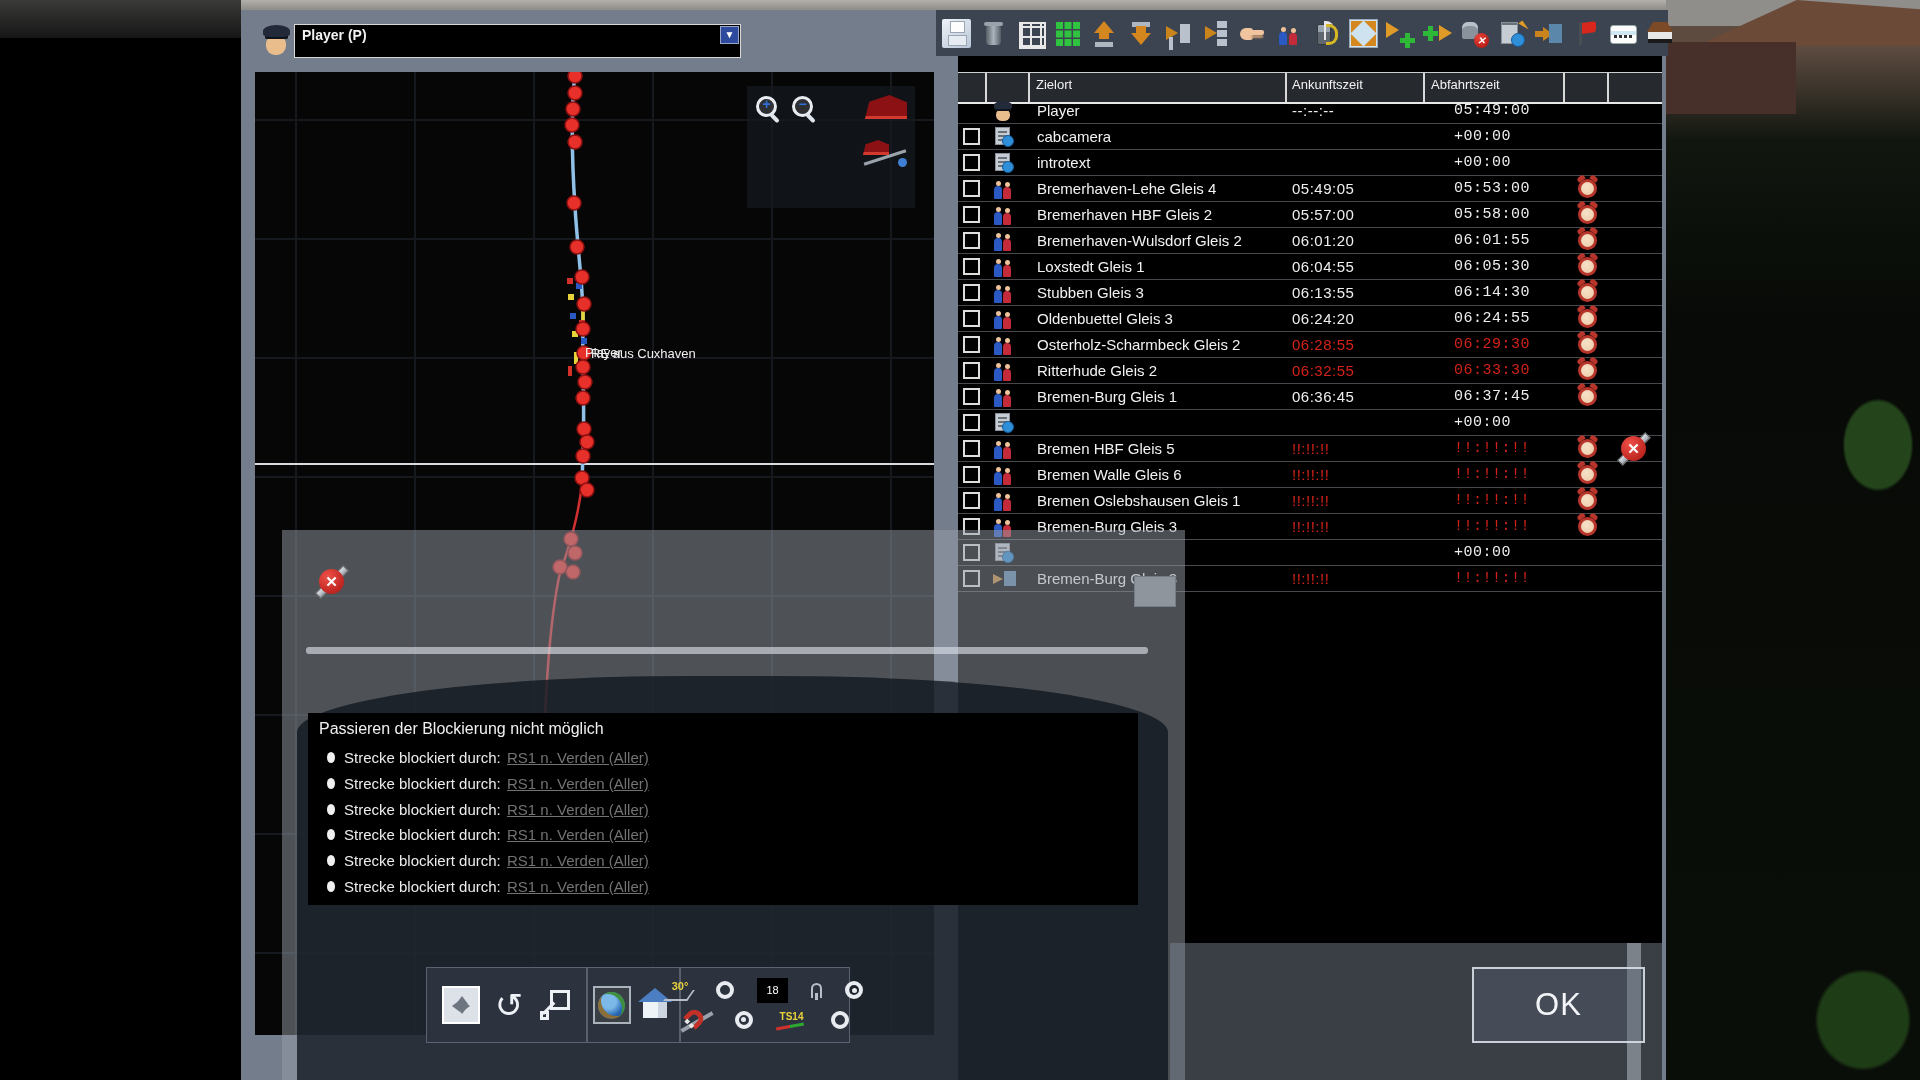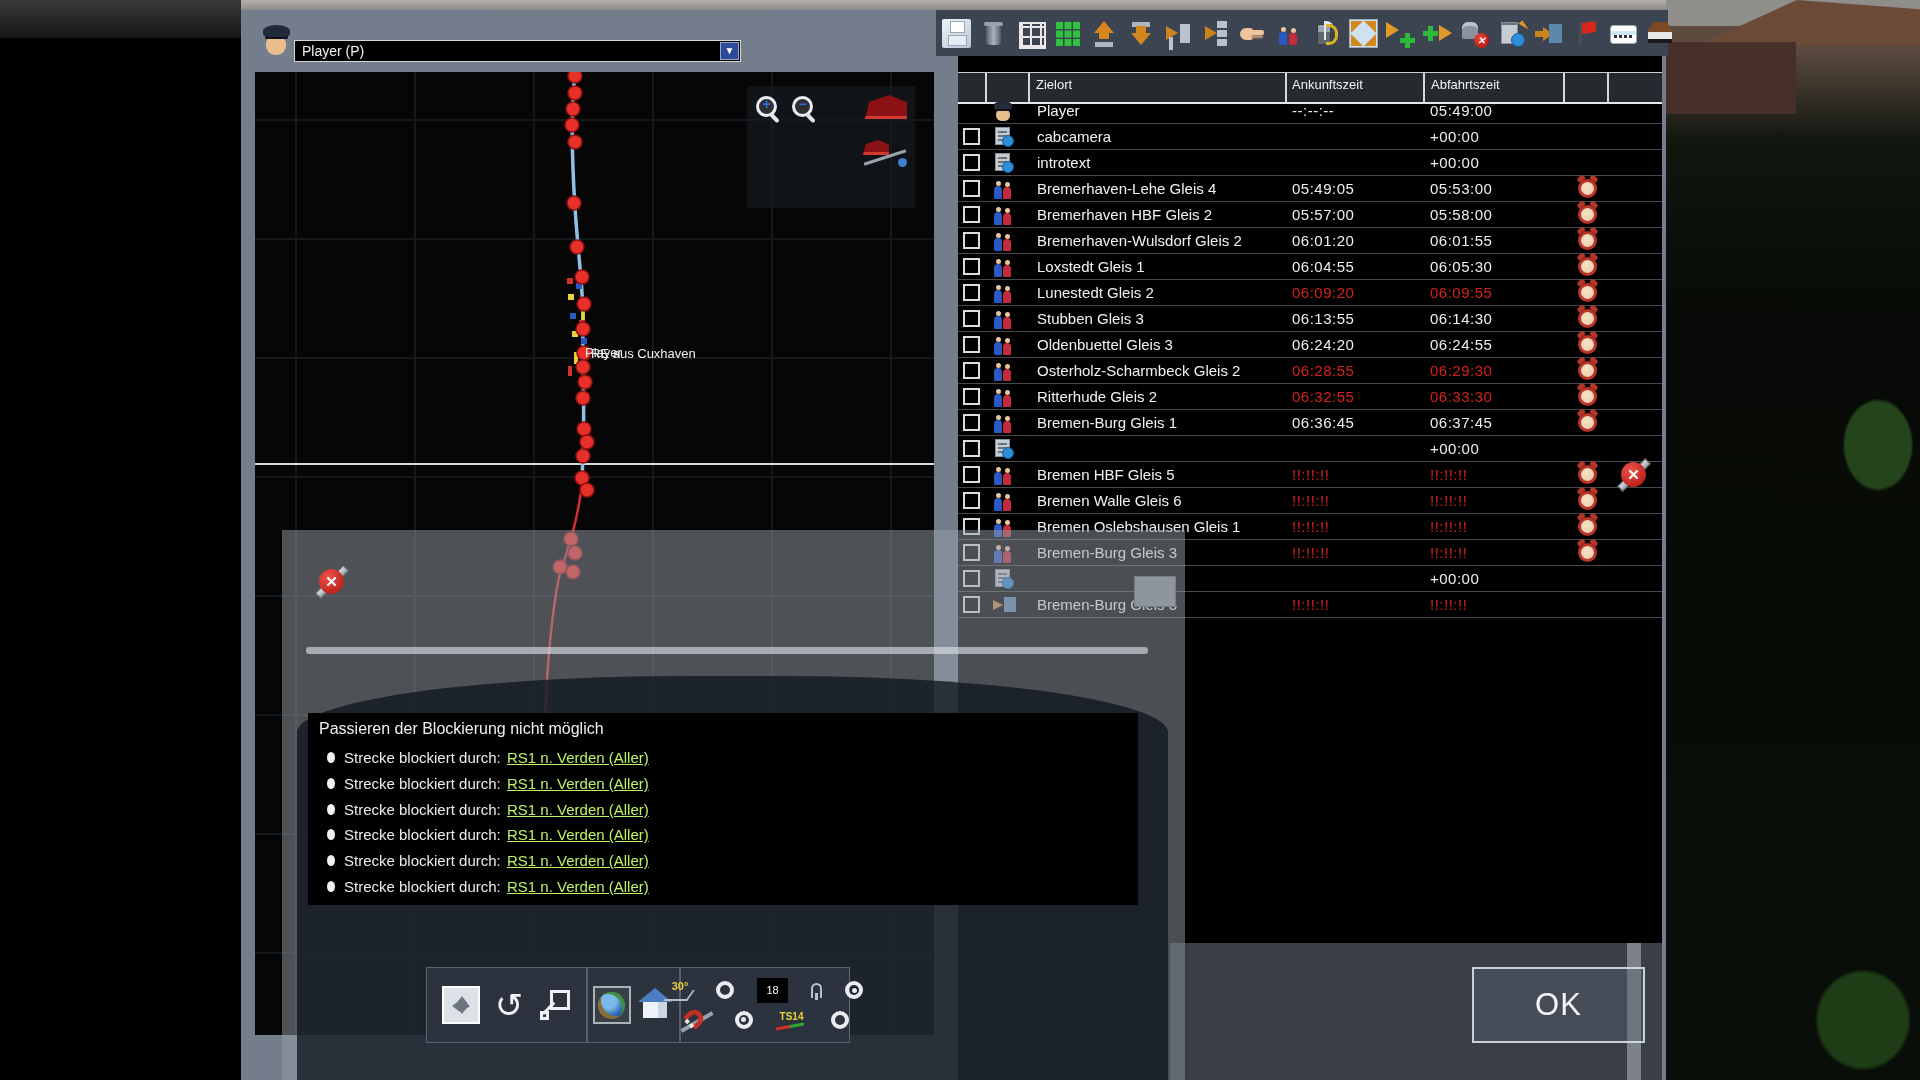--- a/index.html
+++ b/index.html
@@ -51,22 +51,22 @@
   .veh2wrap{position:absolute;width:48px;height:34px;}
   .veh2wrap .bar{position:absolute;left:2px;top:18px;width:44px;height:3px;background:#9aa2ac;transform:rotate(-18deg);}
   .veh2wrap .dot{position:absolute;right:2px;top:20px;width:9px;height:9px;border-radius:50%;background:#3f7fd4;}
   .veh2wrap .veh{width:26px;height:15px;left:2px;top:2px;}
 
   
   .avatar{position:absolute;left:259px;top:22px;width:36px;height:36px;}
   .avatar::before{content:"";position:absolute;left:7px;top:13px;width:20px;height:20px;border-radius:45%;background:#e9bd8c;}
   .avatar::after{content:"";position:absolute;left:4px;top:3px;width:27px;height:12px;border-radius:50% 50% 25% 25%;
     background:#222a3a;box-shadow:0 4px 0 -2px #0e121a;}
-  .dropdown{position:absolute;left:294px;top:40px;width:447px;height:22px;background:#000;
-    border:1px solid #d8d8d8;color:#f2f2f2;font-size:14px;line-height:20px;padding-left:7px;}
+  .dropdown{position:absolute;left:294px;top:24px;width:447px;height:34px;background:#000;
+    border:1px solid #d8d8d8;color:#f2f2f2;font-size:14px;line-height:20px;padding-left:7px;font-weight:bold;}
   .dropdown .dd-btn{position:absolute;right:1px;top:1px;width:19px;height:18px;background:#2e4a9c;
     border:1px solid #9aa6c8;color:#fff;font-size:10px;text-align:center;line-height:16px;}
 
   
   .toolbar{position:absolute;left:936px;top:10px;width:732px;height:46px;background:#3d4451;
     display:flex;align-items:center;gap:8px;padding:0 6px;}
   .tb{width:29px;height:29px;position:relative;flex:0 0 auto;}
   .t-save{background:linear-gradient(145deg,#eef3f8,#b9c6d6);border-radius:2px;}
   .t-save::before{content:"";position:absolute;left:8px;top:2px;width:13px;height:10px;background:#fdfdfd;border:1px solid #9aa6b4;}
   .t-save::after{content:"";position:absolute;left:6px;bottom:2px;width:17px;height:9px;background:#e7ecf2;border:1px solid #9aa6b4;}
@@ -167,21 +167,21 @@
   .ri-driver{left:33px;top:2px;width:24px;height:22px;}
   .ri-driver::before{content:"";position:absolute;left:5px;top:9px;width:14px;height:12px;border-radius:45%;background:#e8bd8e;}
   .ri-driver::after{content:"";position:absolute;left:3px;top:1px;width:18px;height:8px;border-radius:50% 50% 20% 20%;
     background:#232b3a;box-shadow:0 3px 0 -1px #10141c;}
   .ri-jump{left:35px;top:4px;width:23px;height:18px;}
   .ri-jump::before{content:"";position:absolute;right:0;top:1px;width:12px;height:15px;background:#5f87ac;}
   .ri-jump::after{content:"";position:absolute;left:0;top:4px;width:0;height:0;border-top:5px solid transparent;
     border-bottom:5px solid transparent;border-left:10px solid #c88a3a;}
   .rname{position:absolute;left:79px;top:4px;font-size:15px;color:#f2f2f2;white-space:nowrap;}
   .rtime{position:absolute;top:4px;font-size:15px;color:#efefef;letter-spacing:.5px;white-space:nowrap;}
-  .rtime.an{left:334px;} .rtime.ab{left:472px;}
+  .rtime.an{left:334px;} .rtime.ab{left:496px;font-family:Liberation Mono, monospace;}
   .rtime.red{color:#d42218;}
   .ri-clock{left:620px;top:3px;width:19px;height:19px;border-radius:50%;
     background:radial-gradient(circle at 40% 35%,#f6e2c8,#ecc9a6);border:3px solid #b8352c;}
   .ri-clock::before,.ri-clock::after{content:"";position:absolute;top:-6px;width:8px;height:5px;
     border-radius:50% 50% 0 0;background:#b8352c;}
   .ri-clock::before{left:-4px;transform:rotate(-35deg);}
   .ri-clock::after{right:-4px;transform:rotate(35deg);}
   .ri-blocked{left:660px;top:-3px;width:31px;height:31px;}
   .ri-blocked::before{content:"";position:absolute;left:-4px;top:12px;width:38px;height:6px;
     background:linear-gradient(#dde2e8,#99a1ab);border:1px solid #777;transform:rotate(-45deg);}
@@ -197,21 +197,21 @@
   .dlg-graybox{position:absolute;left:852px;top:46px;width:42px;height:31px;background:#8f959d;border:1px solid #777d86;}
   .dlg-hbar{position:absolute;left:24px;top:117px;width:842px;height:7px;border-radius:3px;background:rgba(216,221,227,.65);}
   .dlg-dark{position:absolute;left:15px;top:146px;width:871px;height:404px;background:rgba(16,22,30,.78);
     border-radius:45% 45% 0 0 / 14%;}
   .dlg-msg{position:absolute;left:26px;top:183px;width:830px;height:192px;background:#000;}
   .dlg-title{position:absolute;left:11px;top:7px;font-size:16px;color:#f0f0f0;}
   .dentries{position:absolute;left:0;top:33px;width:100%;}
   .dentry{position:relative;height:25.8px;}
   .bullet{position:absolute;left:19px;top:6px;width:8px;height:11px;border-radius:50%;background:#f0f0f0;}
   .dlabel{position:absolute;left:36px;top:3px;font-size:15px;color:#ececec;}
-  .dlink{position:absolute;left:199px;top:3px;font-size:15px;color:#bef264;text-decoration:underline;}
+  .dlink{position:absolute;left:199px;top:3px;font-size:15px;color:#737373;text-decoration:underline;}
 
   
   .dtb{position:absolute;left:144px;top:437px;width:424px;height:76px;background:#2c333f;
     border:1px solid #5b6373;display:flex;align-items:center;}
   .dtb .sep{width:2px;height:100%;background:#59606c;flex:0 0 auto;}
   .dtb-g{display:flex;align-items:center;justify-content:space-evenly;height:100%;}
   .g1{width:160px;} .g2{width:92px;} .g3{width:168px;flex-direction:column;justify-content:center;gap:4px;}
   .g3 .row{display:flex;align-items:center;gap:23px;}
   .pan{width:38px;height:38px;background:#dde2e8;border:2px solid #fff;position:relative;}
   .pan i{position:absolute;border:6px solid transparent;}
@@ -467,31 +467,20 @@
           <span class="rtime an">06:04:55</span>
           <span class="rtime ab">06:05:30</span>
           <span class="ri ri-clock"></span>
         </div>
         <div class="trow">
           <span class="cb"></span>
           <span class="ri ri-people">
             <i class="person p1"></i>
             <i class="person p2"></i>
           </span>
-          <span class="rname">Lunestedt Gleis 2</span>
-          <span class="rtime an red">06:09:20</span>
-          <span class="rtime ab red">06:09:55</span>
-          <span class="ri ri-clock"></span>
-        </div>
-        <div class="trow">
-          <span class="cb"></span>
-          <span class="ri ri-people">
-            <i class="person p1"></i>
-            <i class="person p2"></i>
-          </span>
           <span class="rname">Stubben Gleis 3</span>
           <span class="rtime an">06:13:55</span>
           <span class="rtime ab">06:14:30</span>
           <span class="ri ri-clock"></span>
         </div>
         <div class="trow">
           <span class="cb"></span>
           <span class="ri ri-people">
             <i class="person p1"></i>
             <i class="person p2"></i>

